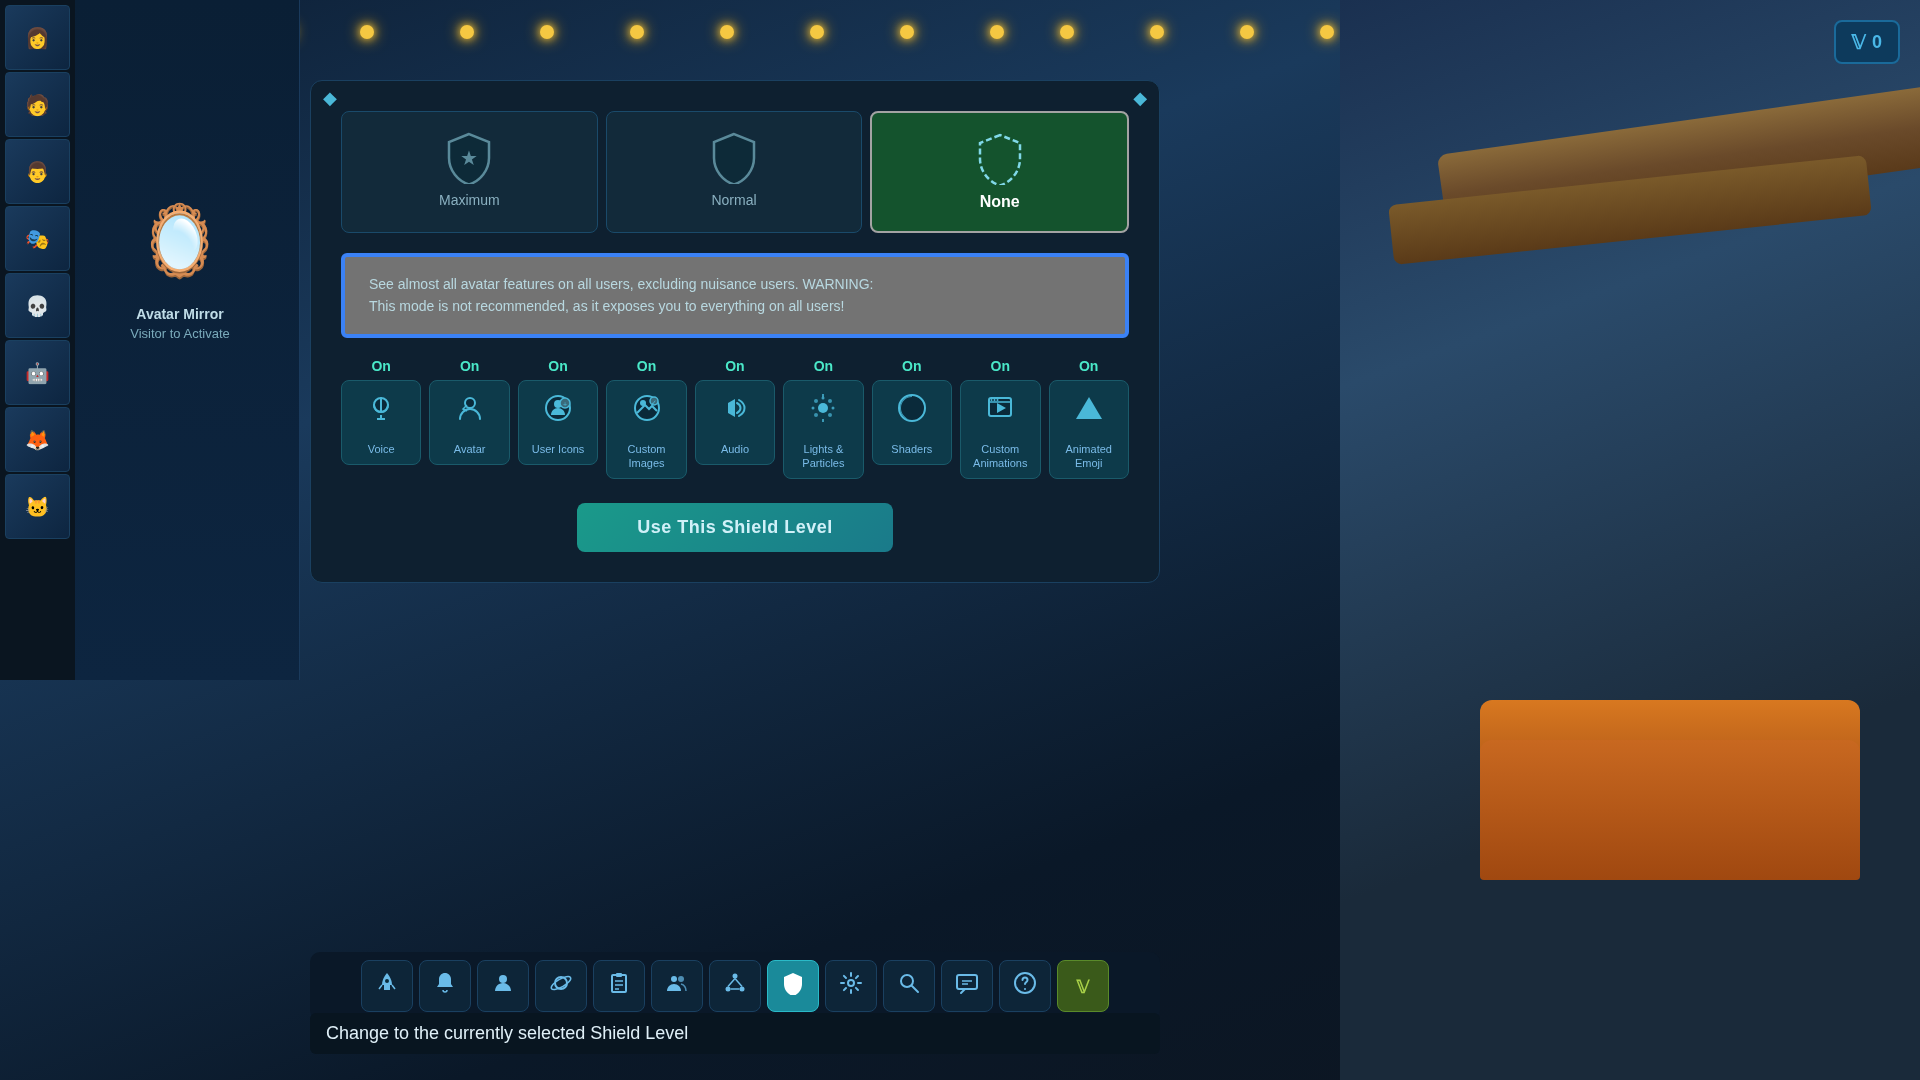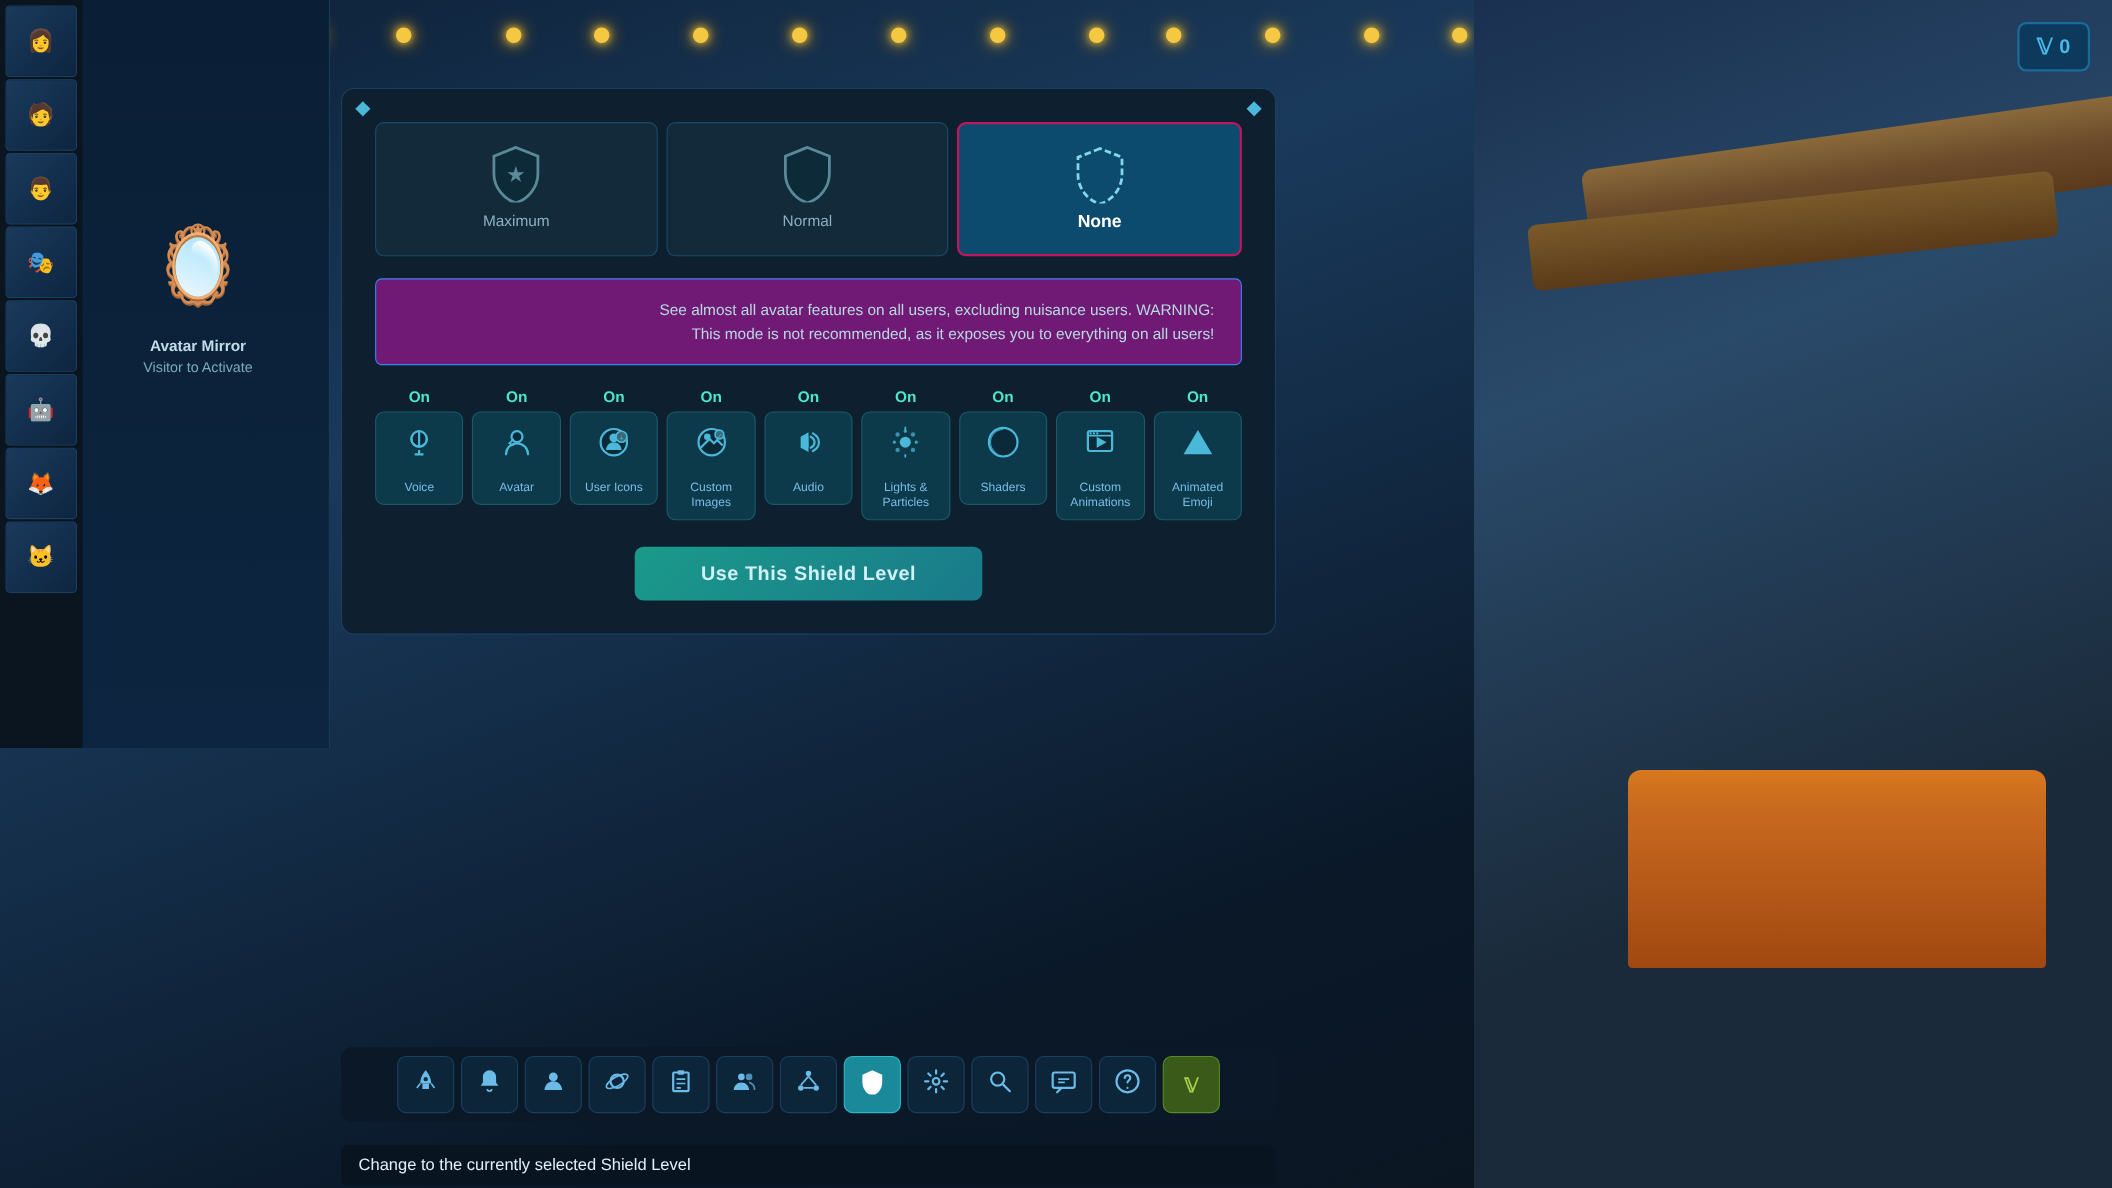--- a/index.html
+++ b/index.html
@@ -157,22 +157,22 @@
       background: #122a3a;
       border: 1px solid #1a4a6a;
       border-radius: 8px;
       padding: 20px 10px;
       text-align: center;
       cursor: pointer;
       transition: background 0.2s;
     }
 
     .shield-level-card.active {
-      background: #0c4a6e;
-      border: 2px solid #be185d;
+      background: #14532d;
+      border: 2px solid #a3a3a3;
     }
 
     .shield-level-card .shield-icon {
       font-size: 42px;
       color: #5a8a9a;
       display: block;
       margin-bottom: 8px;
     }
 
     .shield-level-card.active .shield-icon {
@@ -185,25 +185,25 @@
     }
 
     .shield-level-card.active .level-name {
       color: #ffffff;
       font-weight: bold;
       font-size: 16px;
     }
 
     
     .warning-box {
-      background: #701a75;
-      border: 1px solid #3b82f6;
+      background: #737373;
+      border: 4px solid #3b82f6;
       border-radius: 6px;
       padding: 16px 24px;
-      text-align: right;
+      text-align: left;
       color: #b8d8e0;
       font-size: 14px;
       line-height: 1.6;
       margin-bottom: 20px;
     }
 
     
     .user-tabs {
       display: flex;
       border-bottom: 1px solid #1a4060;
@@ -318,28 +318,28 @@
 
     .nav-icon-btn.currency {
       background: #3a5a1a;
       border-color: #5a8a2a;
       color: #a8d048;
     }
 
     
     .status-bar {
       position: absolute;
-      bottom: 2px;
+      bottom: 26px;
       left: 310px;
       width: 850px;
       background: #081520;
       border-radius: 6px;
       padding: 10px 16px;
       color: #e0f0f8;
-      font-size: 15px;
+      font-size: 18px;
     }
 
     
     .watermark {
       position: absolute;
       bottom: 12px;
       right: 20px;
       color: rgba(255,255,255,0.5);
       font-size: 18px;
       font-weight: bold;

